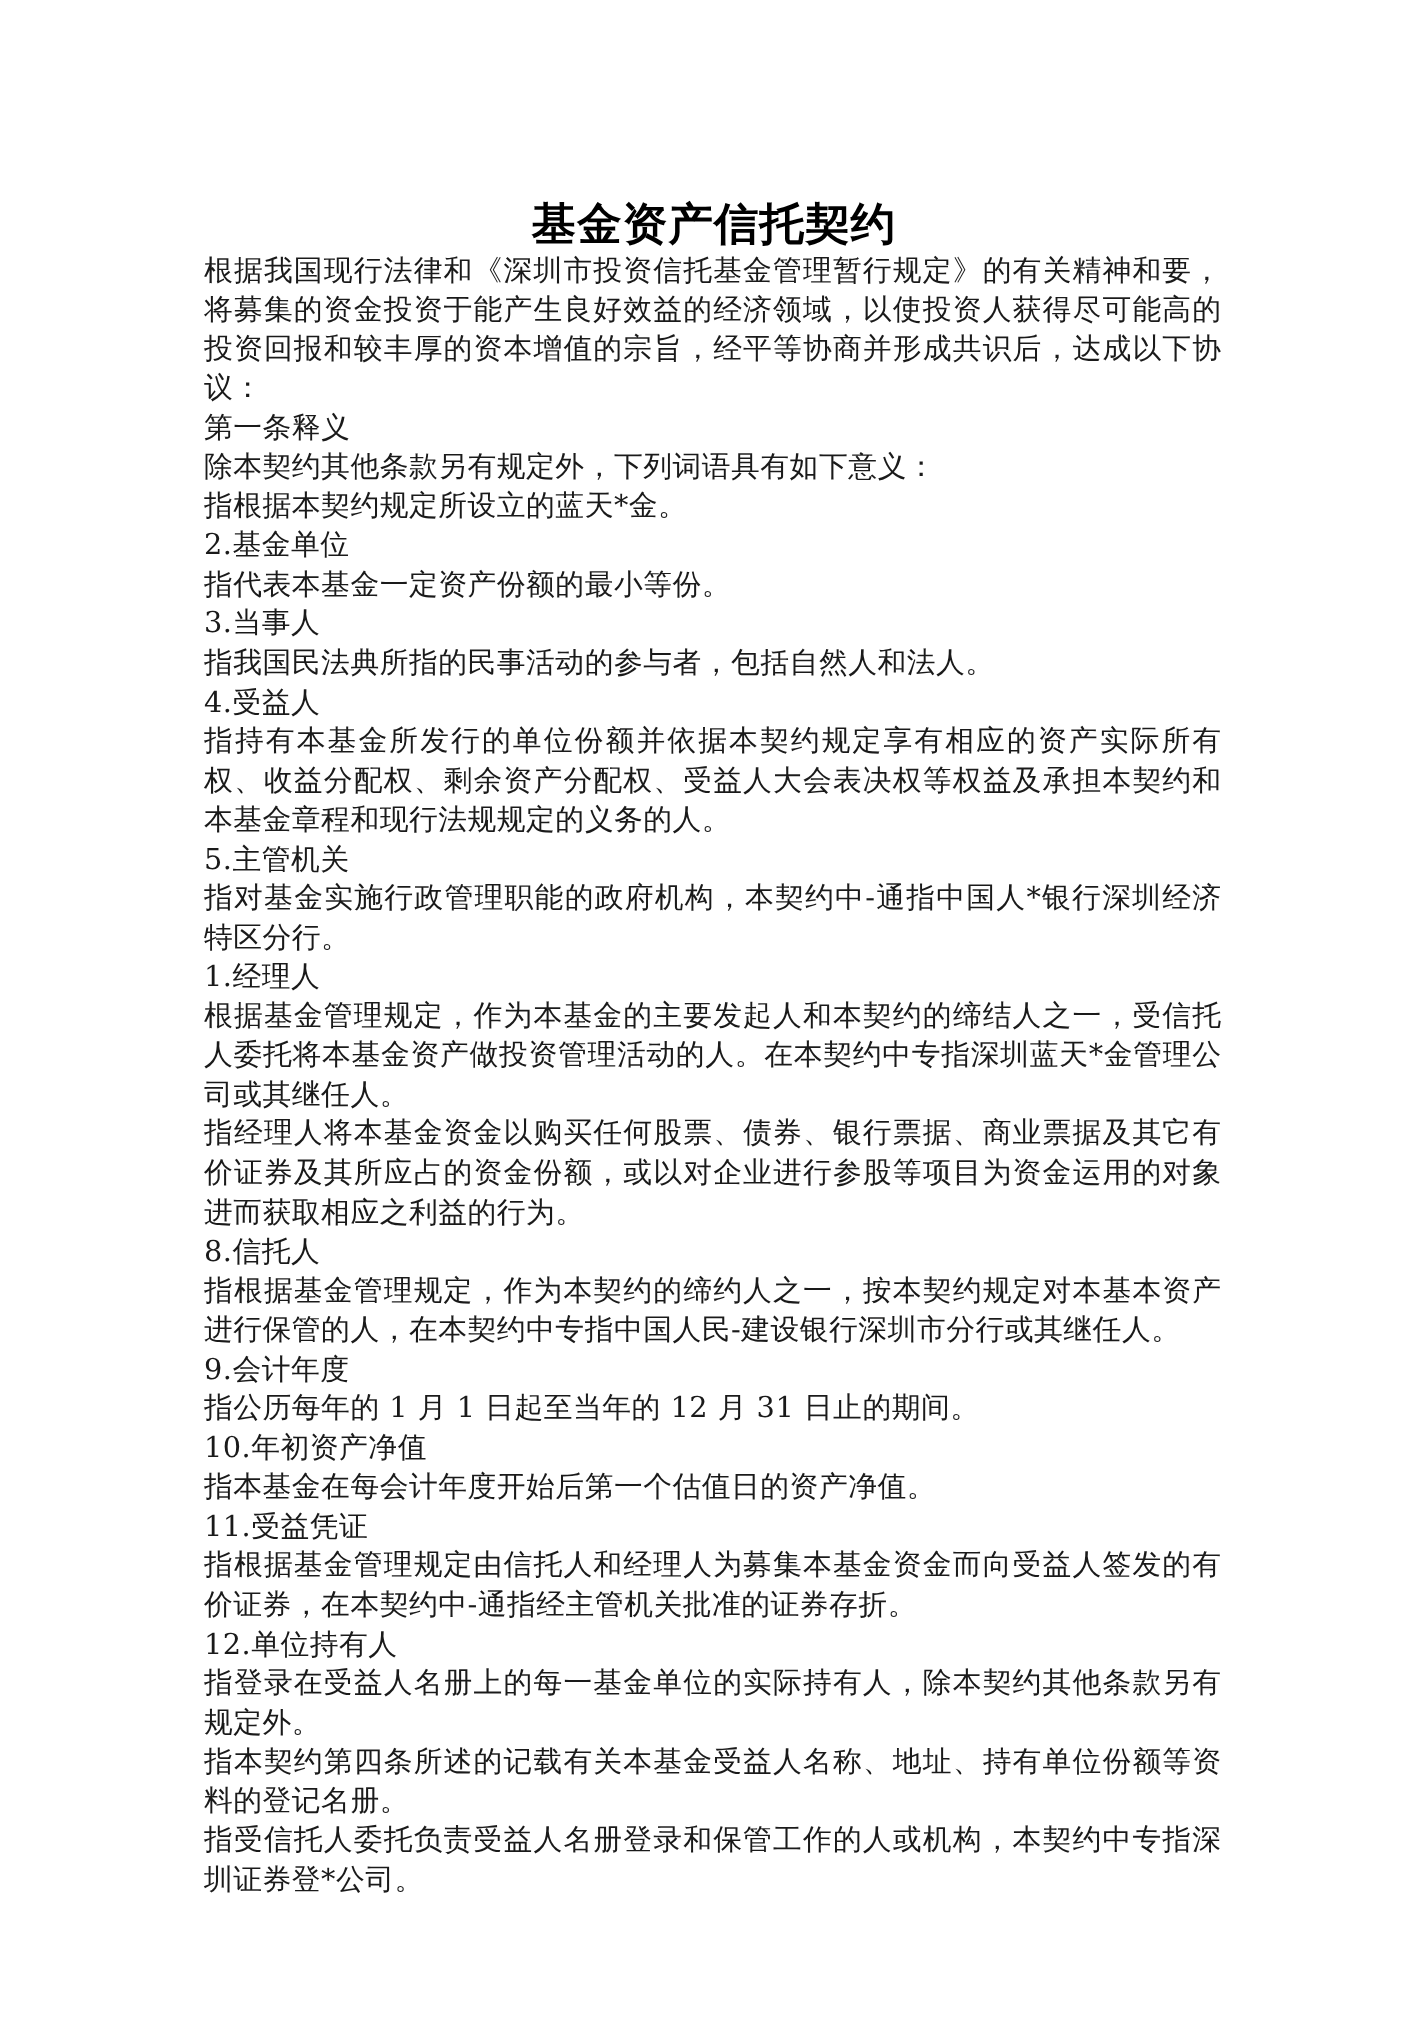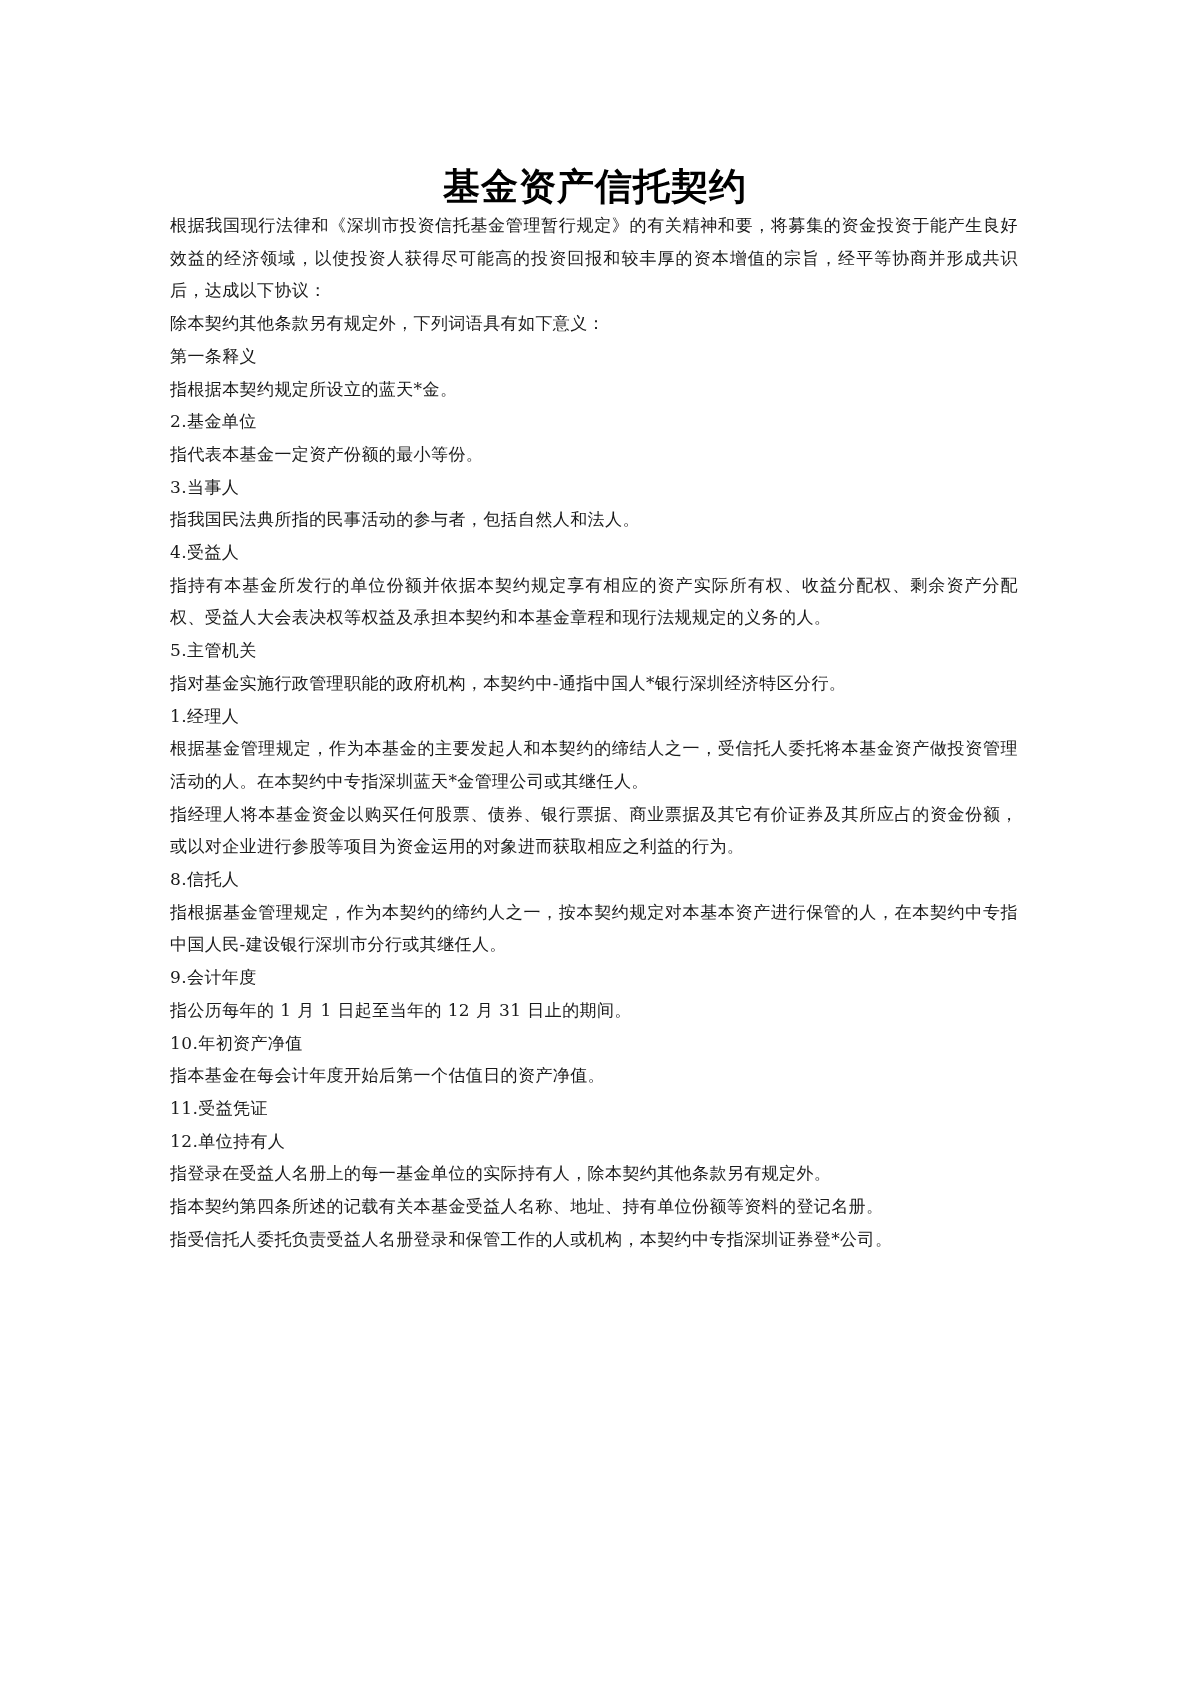--- a/index.html
+++ b/index.html
@@ -9,35 +9,35 @@
   }
   .title {
     position: absolute; left: 0; top: 160px; width: 1190px; text-align: center;
     font-family: "DejaVu Serif", "Liberation Serif", serif;
     font-size: 37px; font-weight: bold; color: #000; line-height: 52px;
     letter-spacing: 1px;
   }
   .body {
     position: absolute; left: 170px; top: 209px; width: 848px;
     font-family: "DejaVu Serif", "Liberation Serif", serif;
-    font-size: 17px; color: #1a1a1a; line-height: 32.7px;
+    font-size: 24px; color: #1a1a1a; line-height: 32.7px;
     letter-spacing: 0.4px;
   }
   .p { margin: 0; padding: 0; text-align: justify; word-break: break-all; }
 </style>
 </head>
 <body>
 
 <div class="page">
   <div class="title">基金资产信托契约</div>
 
   <div class="body">
     <p class="p">根据我国现行法律和《深圳市投资信托基金管理暂行规定》的有关精神和要，将募集的资金投资于能产生良好效益的经济领域，以使投资人获得尽可能高的投资回报和较丰厚的资本增值的宗旨，经平等协商并形成共识后，达成以下协议：</p>
+    <p class="p">第一条释义</p>
     <p class="p">除本契约其他条款另有规定外，下列词语具有如下意义：</p>
-    <p class="p">第一条释义</p>
 
     <p class="p">指根据本契约规定所设立的蓝天*金。</p>
 
     <p class="p">2.基金单位</p>
     <p class="p">指代表本基金一定资产份额的最小等份。</p>
 
     <p class="p">3.当事人</p>
     <p class="p">指我国民法典所指的民事活动的参与者，包括自然人和法人。</p>
 
     <p class="p">4.受益人</p>
@@ -54,20 +54,21 @@
     <p class="p">8.信托人</p>
     <p class="p">指根据基金管理规定，作为本契约的缔约人之一，按本契约规定对本基本资产进行保管的人，在本契约中专指中国人民-建设银行深圳市分行或其继任人。</p>
 
     <p class="p">9.会计年度</p>
     <p class="p">指公历每年的 1 月 1 日起至当年的 12 月 31 日止的期间。</p>
 
     <p class="p">10.年初资产净值</p>
     <p class="p">指本基金在每会计年度开始后第一个估值日的资产净值。</p>
 
     <p class="p">11.受益凭证</p>
+    <p class="p">指根据基金管理规定由信托人和经理人为募集本基金资金而向受益人签发的有价证券，在本契约中-通指经主管机关批准的证券存折。</p>
 
     <p class="p">12.单位持有人</p>
     <p class="p">指登录在受益人名册上的每一基金单位的实际持有人，除本契约其他条款另有规定外。</p>
 
     <p class="p">指本契约第四条所述的记载有关本基金受益人名称、地址、持有单位份额等资料的登记名册。</p>
 
     <p class="p">指受信托人委托负责受益人名册登录和保管工作的人或机构，本契约中专指深圳证券登*公司。</p>
   </div>
 </div>
 

